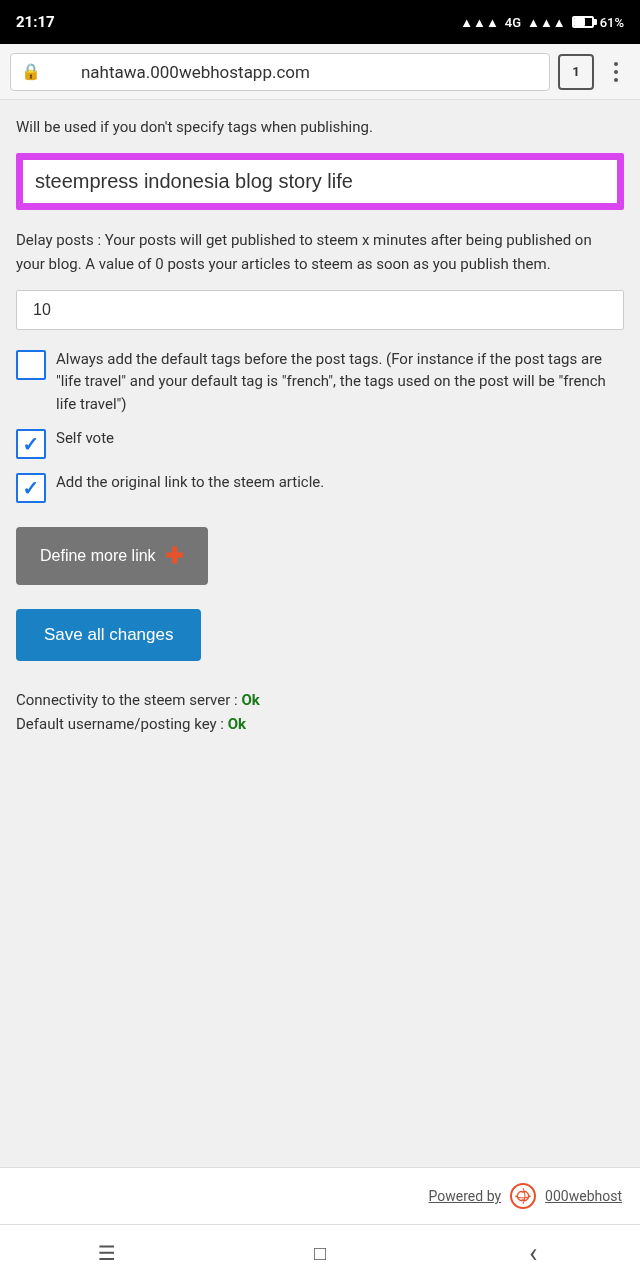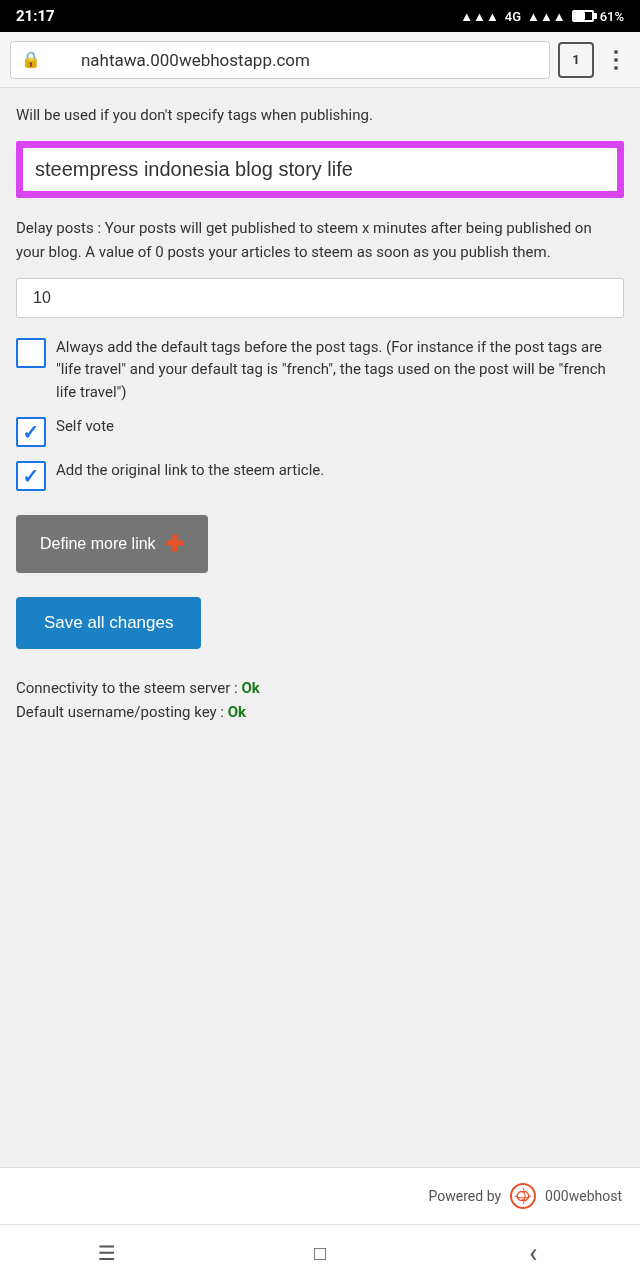--- a/index.html
+++ b/index.html
@@ -12,21 +12,21 @@
       font-size: 16px;
       color: #222;
       display: flex;
       flex-direction: column;
     }
 
     
     .status-bar {
       background: #000;
       color: #fff;
-      height: 32px;
+      height: 44px;
       display: flex;
       align-items: center;
       justify-content: space-between;
       padding: 4px 16px;
       font-size: 15px;
       font-weight: 500;
     }
     .status-bar-left { font-weight: 700; }
     .status-bar-right {
       display: flex;
@@ -264,20 +264,21 @@
       margin-top: auto;
       background: #fff;
       padding: 14px 18px;
       display: flex;
       align-items: center;
       justify-content: flex-end;
       gap: 8px;
       font-size: 14px;
       color: #555;
       border-top: 1px solid #ddd;
+      text-decoration: underline;
     }
     .logo-icon {
       width: 28px;
       height: 28px;
     }
 
     
     .nav-bar {
       background: #fff;
       height: 56px;

